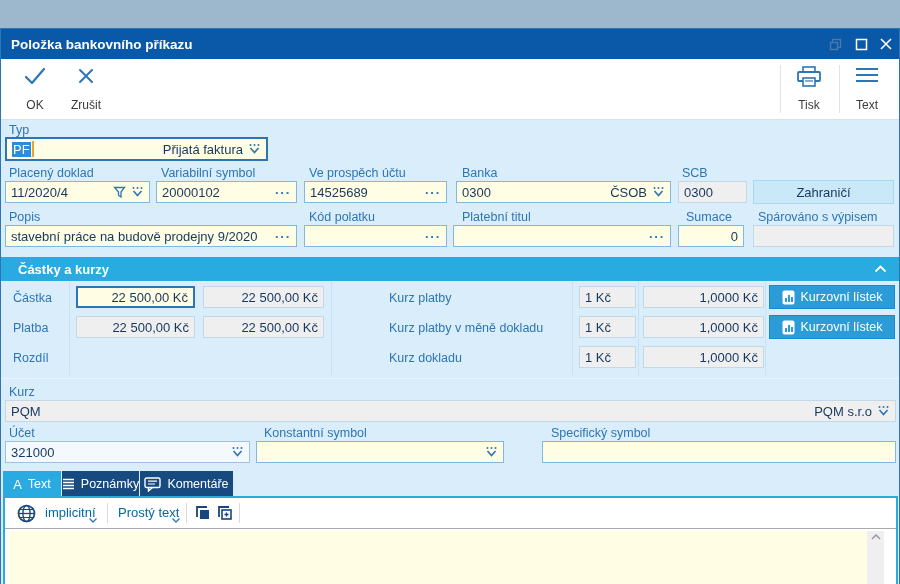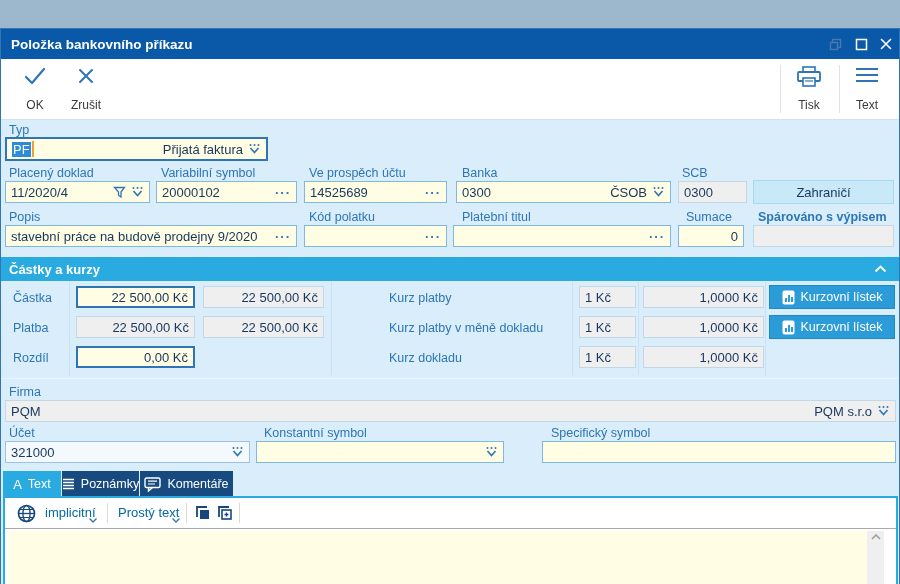--- a/index.html
+++ b/index.html
@@ -15,21 +15,21 @@
   .fld{position:absolute;height:22px;box-sizing:border-box;border:1px solid #7FB9E3;background:#FFFDE3;display:flex;align-items:center;padding:0 5px;font-size:13px;color:#17375E;white-space:nowrap;overflow:hidden;}
   .fld.ro{background:#EFEFEF;border-color:#C3D8E6;}
   .fld.strong{border:2px solid #2E75B6;}
   .fld.num{justify-content:flex-end;}
   .grow{flex:1;}
   .ell{color:#2E75B6;font-weight:bold;letter-spacing:1px;margin-left:4px;flex:none;font-size:13px;}
   .icn{display:inline-flex;align-items:center;justify-content:center;flex:none;}
   .sel{background:#2E8BD9;color:#fff;padding:0 1px;}
   .caret{display:inline-block;width:2px;height:16px;background:#F0A030;margin-left:1px;}
   .sechdr{position:absolute;left:0;width:900px;height:24px;background:#29ABE2;color:#fff;display:flex;align-items:center;}
-  .sechdr .t{font-weight:bold;font-size:13px;padding-left:8px;flex:1;}
+  .sechdr .t{font-weight:bold;font-size:13px;padding-left:17px;flex:1;}
   .bluebtn{position:absolute;height:24px;background:#2B9CD8;border:1px solid #1C87C9;box-sizing:border-box;color:#fff;font-size:12.5px;display:flex;align-items:center;justify-content:center;gap:6px;cursor:default;}
   .ltbtn{position:absolute;height:24px;background:#C9E9F9;border:1px solid #A8D9F2;box-sizing:border-box;color:#17375E;font-size:13px;display:flex;align-items:center;justify-content:center;cursor:default;}
   .vsep{position:absolute;width:1px;background:#C7E2F4;}
   .tab{position:absolute;top:442px;height:26px;display:flex;align-items:center;justify-content:center;gap:6px;color:#fff;font-size:12.5px;box-sizing:border-box;}
   .tab.active{background:#29ABE2;}
   .tab.inactive{background:#174B80;}
   .panel{position:absolute;left:2px;top:467px;width:895px;height:111px;background:#fff;border:2px solid #29ABE2;box-sizing:border-box;}
   .ptool{position:absolute;left:0;top:0;width:100%;height:30px;}
   .ptxt{color:#0369a1;font-size:13px;position:absolute;top:7px;}
   .parrow{position:absolute;top:20px;}
@@ -187,21 +187,21 @@
   <div class="fld" style="left:452px;top:196px;width:218px;">
     <span class="grow"></span>
     <span class="ell">···</span>
   </div>
 
   <div class="lbl" style="left:685px;top:181px;">Sumace</div>
   <div class="fld num" style="left:677px;top:196px;width:66px;">
     <span>0</span>
   </div>
 
-  <div class="lbl" style="left:757px;top:181px;font-weight:bold;">Spárováno s výpisem</div>
+  <div class="lbl" style="left:757px;top:181px;">Spárováno s výpisem</div>
   <div class="fld ro" style="left:752px;top:196px;width:141px;">
     <span></span>
   </div>
 
   <div class="sechdr" style="top:228px;">
     <span class="t">Částky a kurzy</span>
     <span class="icn" style="margin-right:14px;">
         <svg width="13" height="8" viewBox="0 0 13 8">
           <path d="M1.5 6.5 L6.5 1.5 L11.5 6.5" fill="none" stroke="#fff" stroke-width="1.8"></path>
         </svg>
@@ -225,23 +225,20 @@
 
   <div class="lbl" style="left:12px;top:292px;">Platba</div>
   <div class="fld ro num" style="left:75px;top:287px;width:119px;">
       <span>22 500,00 Kč</span>
     </div>
   <div class="fld ro num" style="left:202px;top:287px;width:121px;">
       <span>22 500,00 Kč</span>
     </div>
 
   <div class="lbl" style="left:12px;top:322px;">Rozdíl</div>
-  <div class="fld strong num" style="left:75px;top:317px;width:119px;">
-      <span>0,00 Kč</span>
-    </div>
 
   <div class="lbl" style="left:388px;top:262px;">Kurz platby</div>
   <div class="fld ro" style="left:578px;top:257px;width:57px;">
       <span>1 Kč</span>
     </div>
   <div class="fld ro num" style="left:642px;top:257px;width:121px;">
       <span>1,0000 Kč</span>
     </div>
   <div class="bluebtn" style="left:768px;top:256px;width:126px;">
     <span class="icn">
@@ -275,21 +272,21 @@
   </div>
 
   <div class="lbl" style="left:388px;top:322px;">Kurz dokladu</div>
   <div class="fld ro" style="left:578px;top:317px;width:57px;">
       <span>1 Kč</span>
     </div>
   <div class="fld ro num" style="left:642px;top:317px;width:121px;">
       <span>1,0000 Kč</span>
     </div>
 
-  <div class="lbl" style="left:8px;top:356px;">Firma</div>
+  <div class="lbl" style="left:8px;top:356px;">Kurz</div>
   <div class="fld ro" style="left:4px;top:371px;width:891px;">
     <span class="grow">PQM</span>
     <span>PQM s.r.o</span>
     <span class="icn" style="margin-left:5px;">
         <svg width="13" height="12" viewBox="0 0 13 12">
           <circle cx="2.5" cy="2" r="1" fill="#2E75B6"></circle>
           <circle cx="6.5" cy="2" r="1" fill="#2E75B6"></circle>
           <circle cx="10.5" cy="2" r="1" fill="#2E75B6"></circle>
           <path d="M2.5 5 L6.5 9.5 L10.5 5" fill="none" stroke="#2E75B6" stroke-width="1.6"></path>
         </svg>

